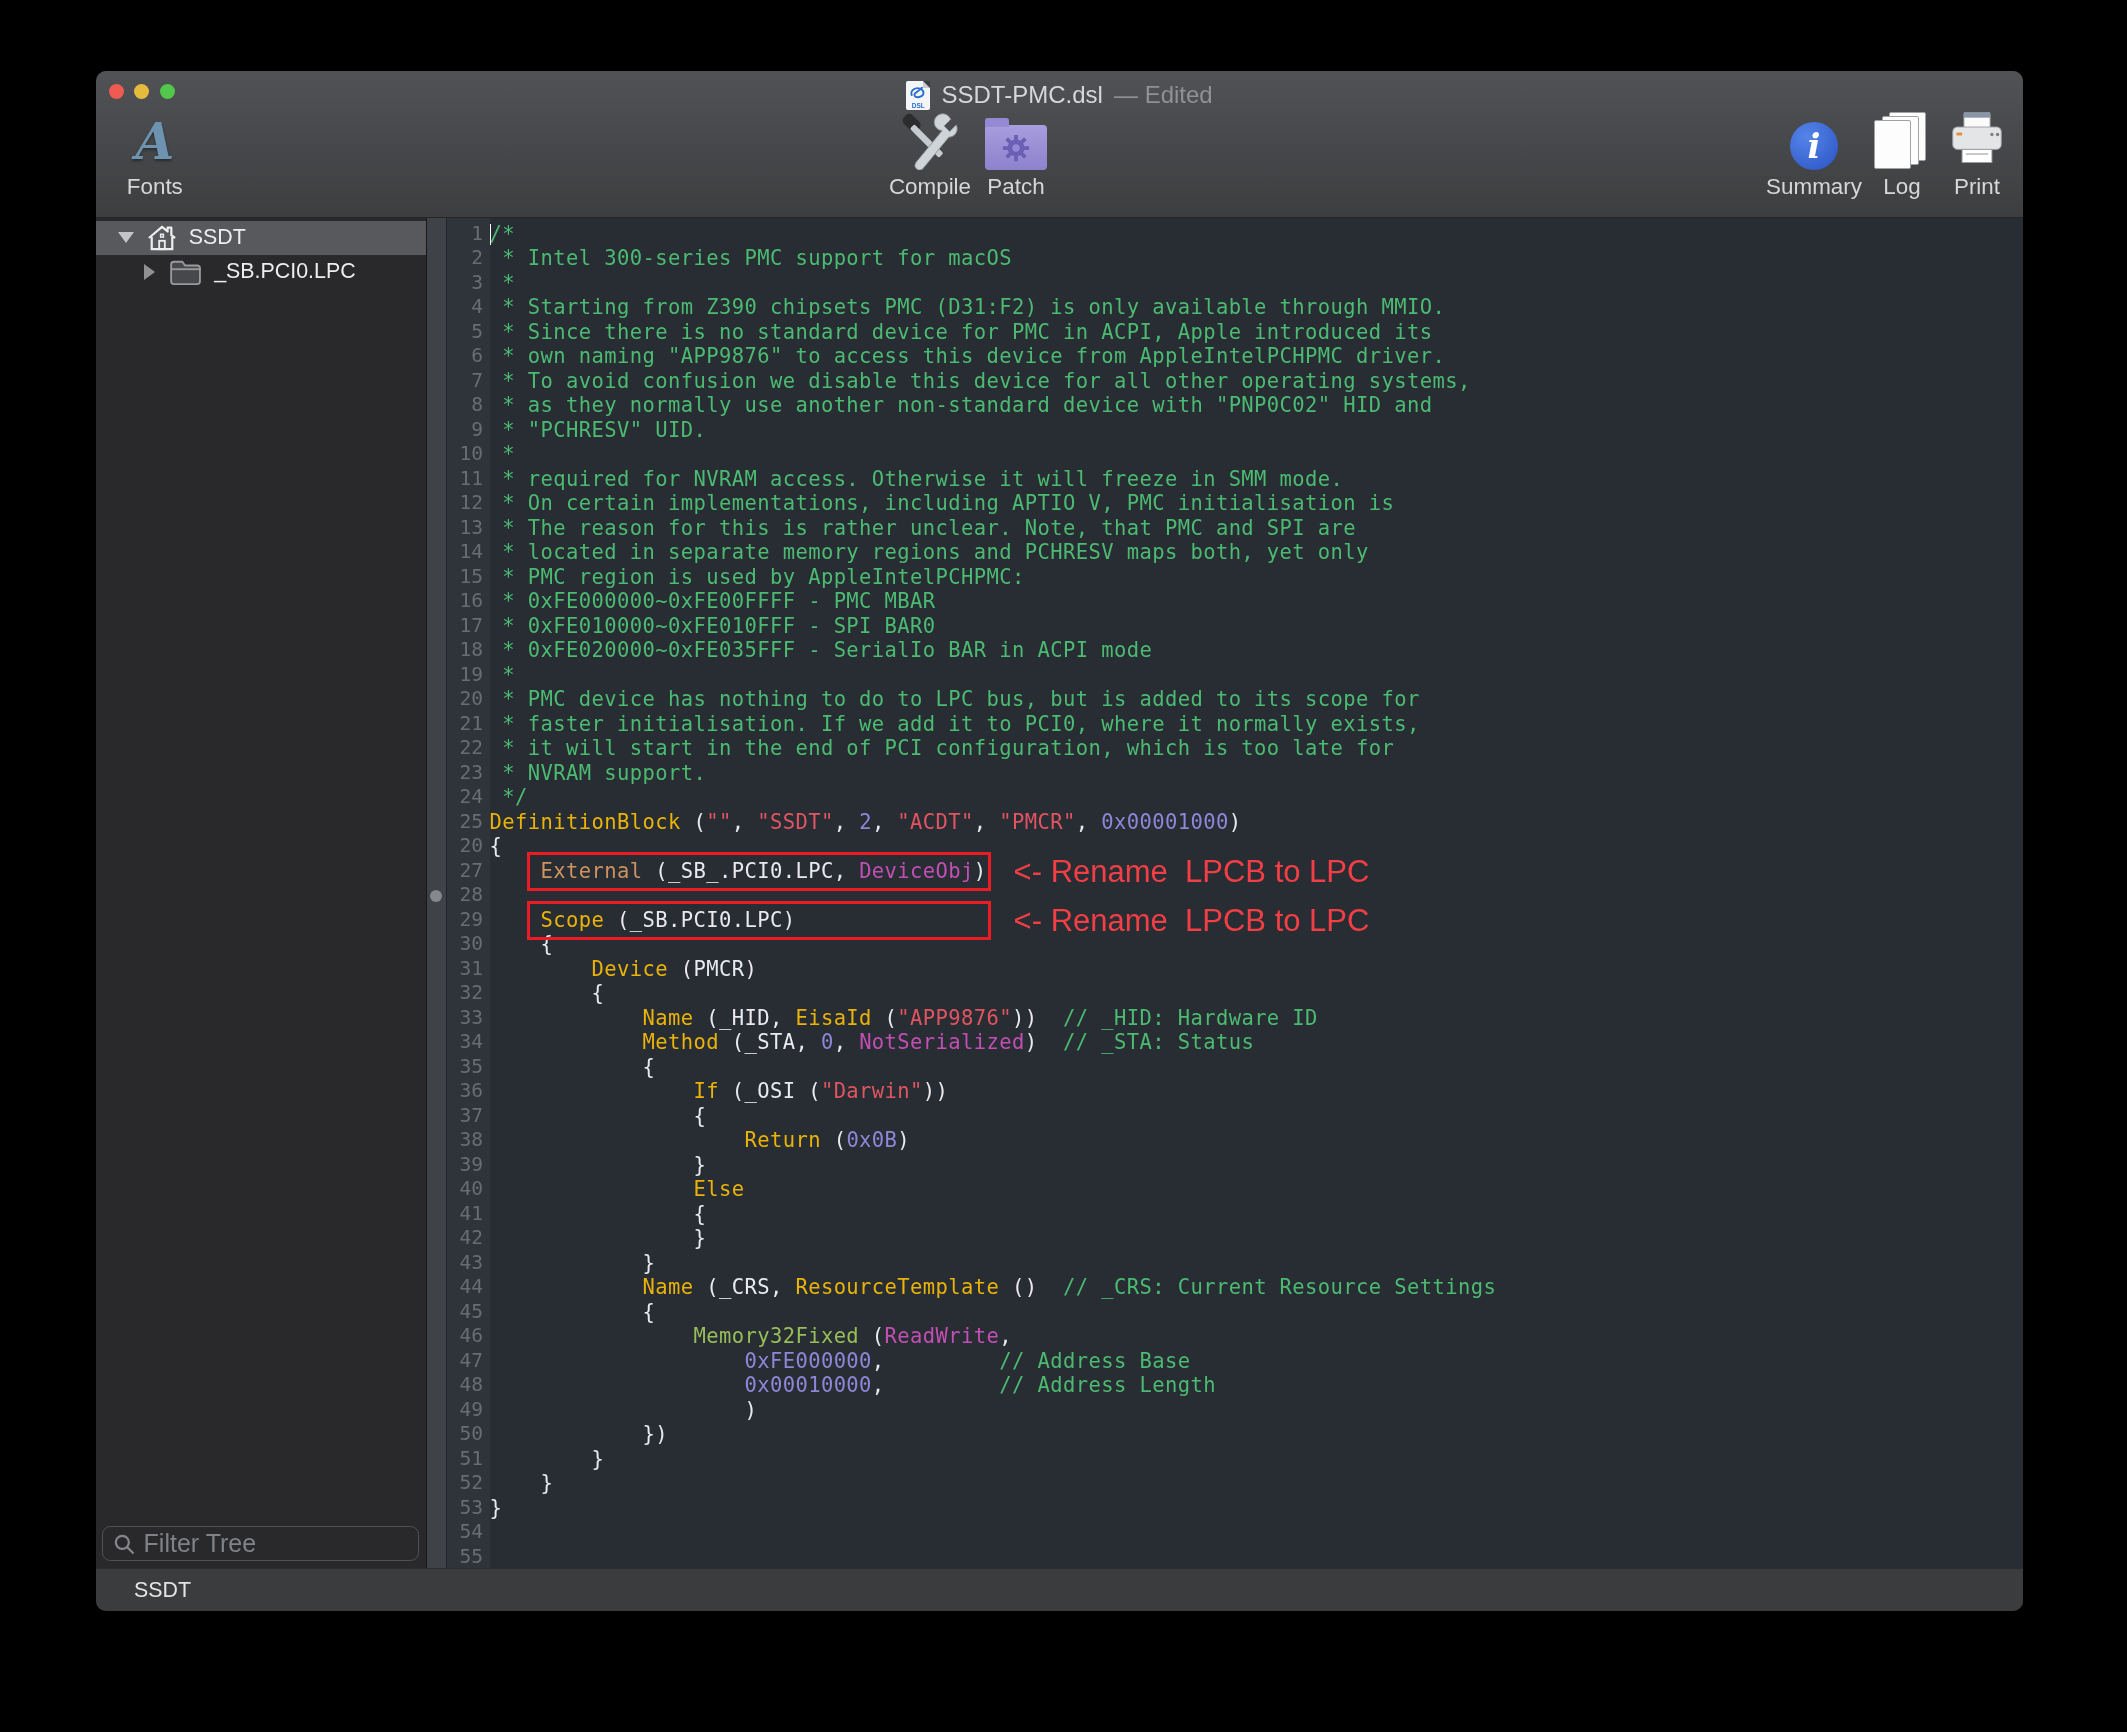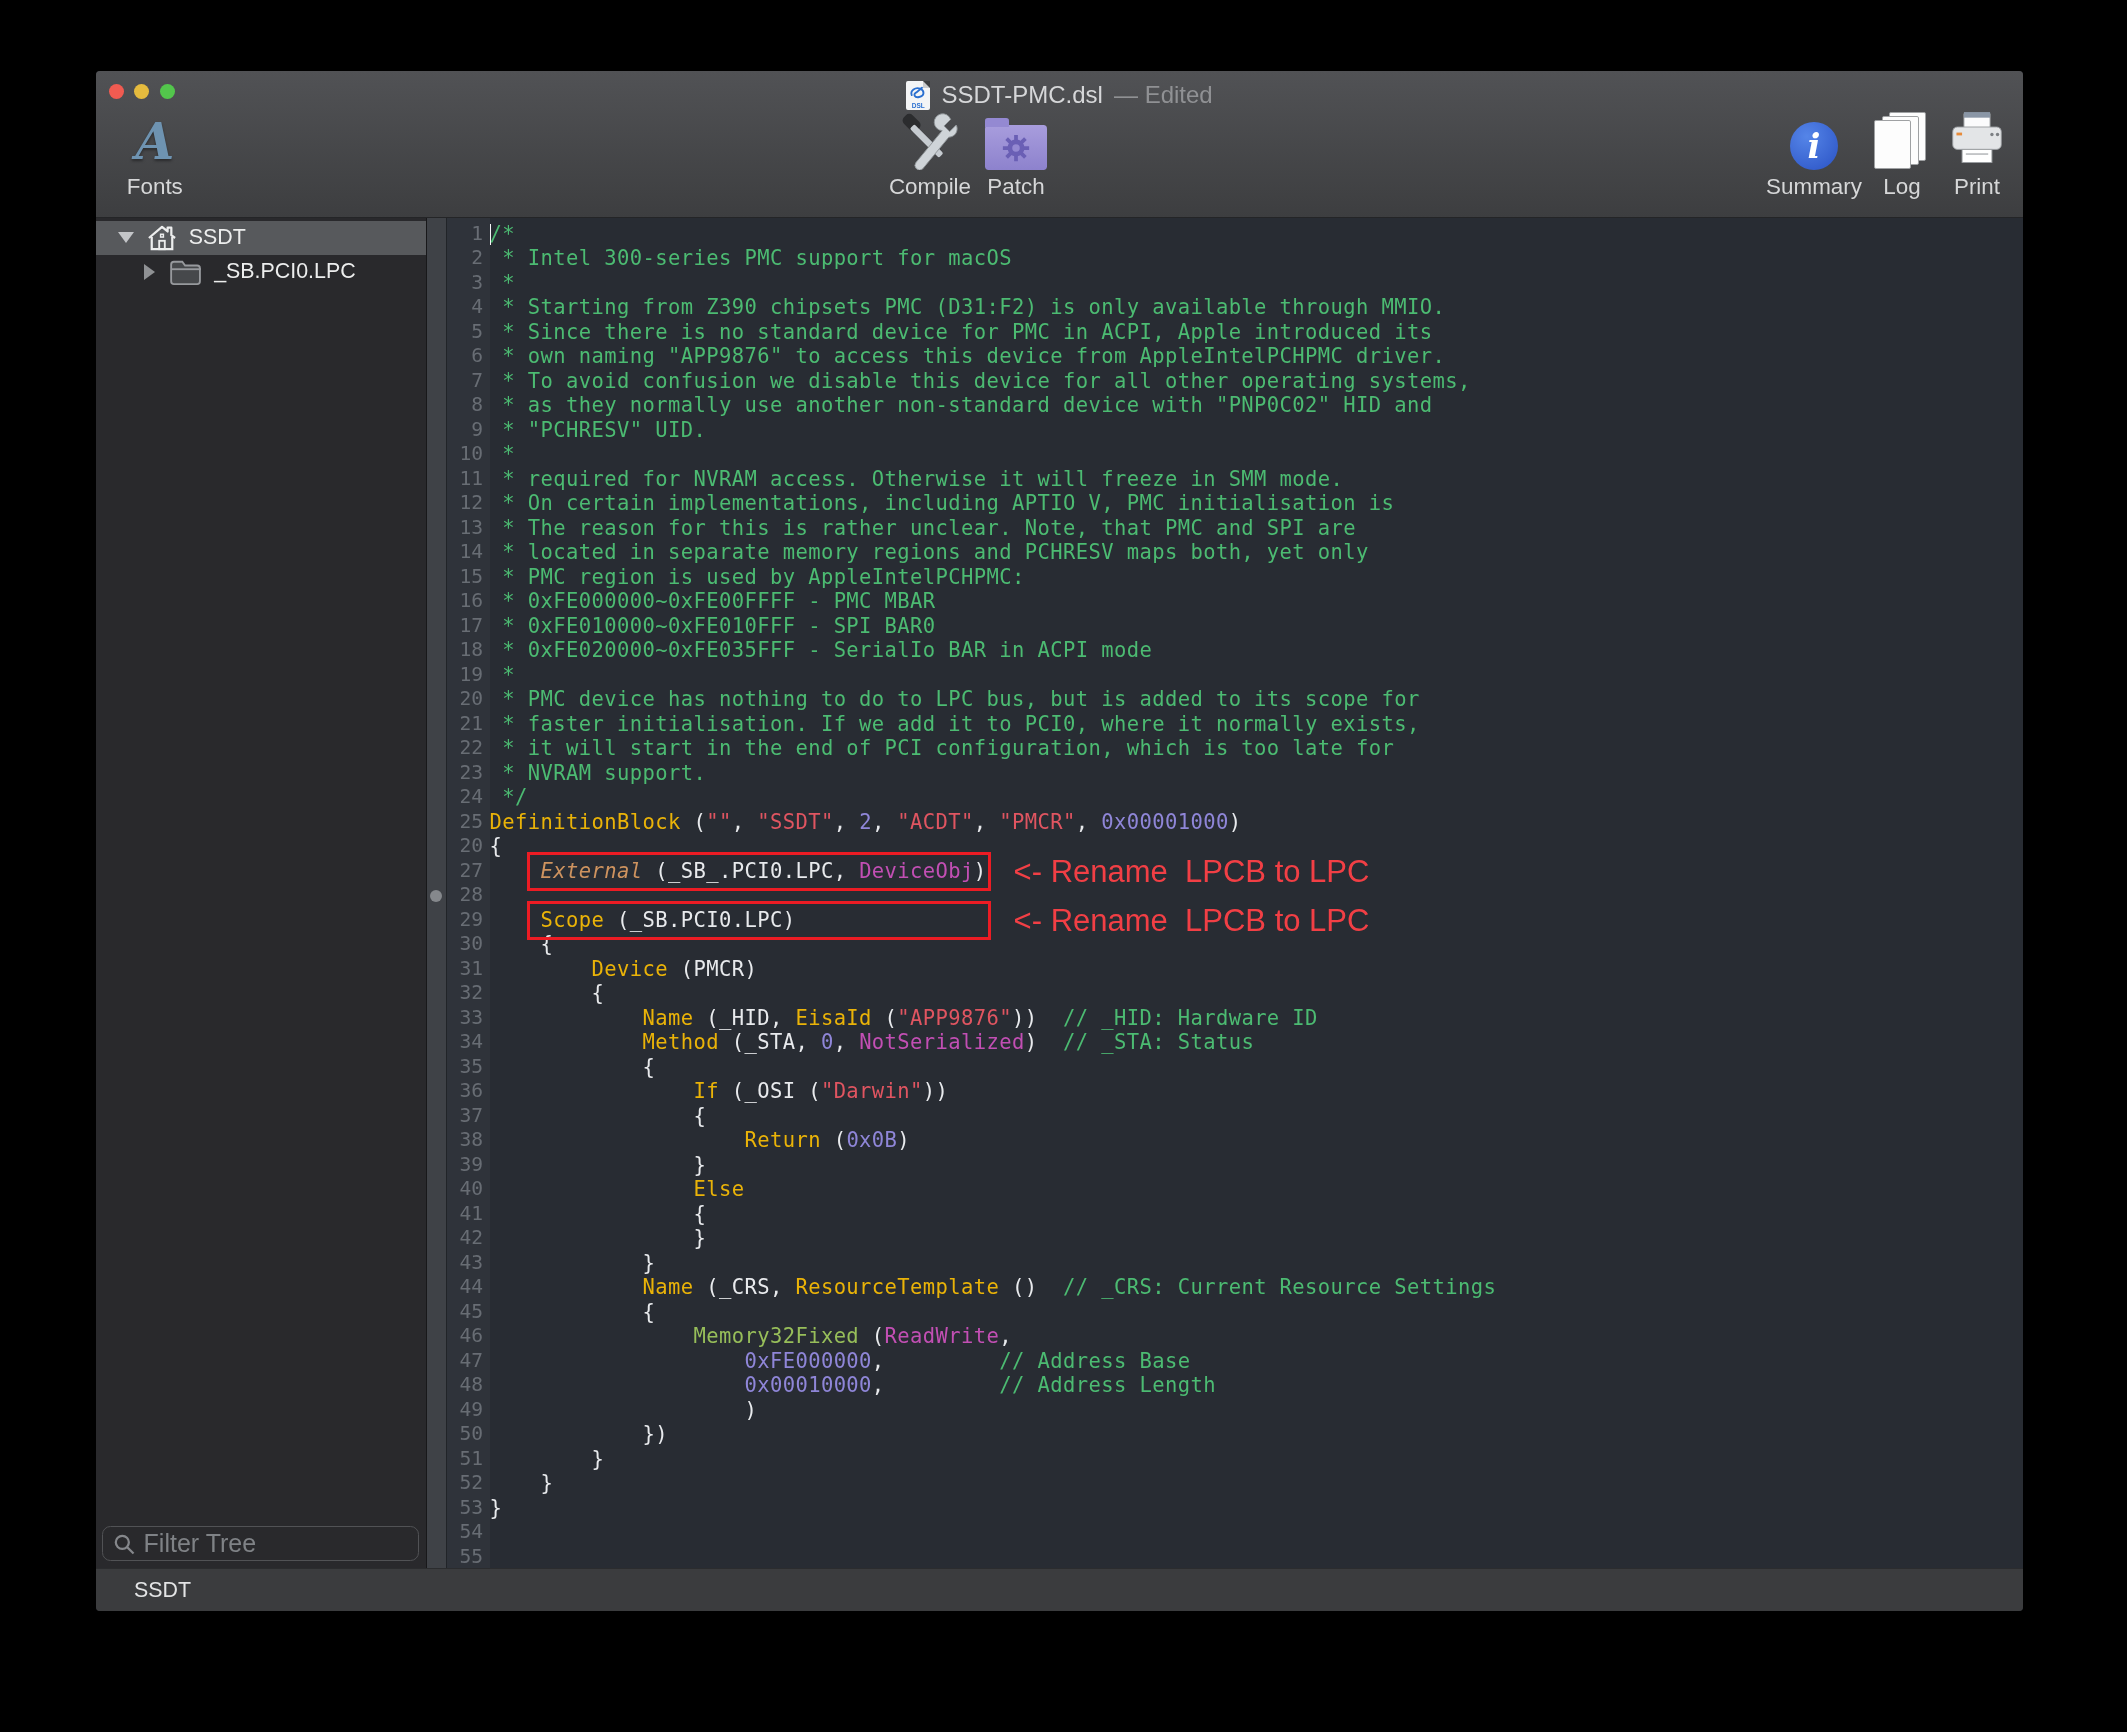--- a/index.html
+++ b/index.html
@@ -1,17 +1,17 @@
 <!DOCTYPE html>
 <html style="font-size:15px"><head>
 <meta charset="utf-8">
 <style>
   html,body{margin:0;padding:0;background:#000;width:2127px;height:1732px;overflow:hidden;
     font-family:"Liberation Sans",sans-serif;}
-  .window{position:absolute;left:96px;top:71px;width:1927px;height:1540px;border-radius:4px;
+  .window{position:absolute;left:96px;top:71px;width:1927px;height:1540px;border-radius:10px;
     overflow:hidden;background:#282c33;display:flex;flex-direction:column;}
   
   .chrome{height:146px;flex:0 0 146px;background:linear-gradient(#515255,#3d3e40);position:relative;
     border-bottom:0.9px solid #242527;}
   .lights{position:absolute;left:13px;top:13px;display:flex;gap:10.3px;}
   .light{width:15px;height:15px;border-radius:50%;}
   .light.red{background:#f05b51;}
   .light.yellow{background:#e5bb3e;}
   .light.green{background:#53c64c;}
   .titlerow{position:absolute;left:0;right:0;top:9.3px;height:30px;display:flex;align-items:center;
@@ -55,21 +55,21 @@
   .tree-label{margin-left:11.2px;}
   .strip{width:18.6px;flex:0 0 18.6px;background:#3f4247;border-right:0.9px solid #212428;position:relative;}
   .strip .dot{position:absolute;left:2.8px;width:12px;height:12px;border-radius:50%;background:#85888c;}
   .gutter{width:43px;flex:0 0 43px;background:#2f333a;padding-top:3.7px;
     font-family:"DejaVu Sans Mono",monospace;font-size:19.6px;color:#686d74;text-align:right;}
   .gutter .ln{height:24.5px;line-height:24.5px;padding-right:6.5px;}
   .codearea{flex:1;position:relative;background:#282c33;padding-top:3.7px;overflow:hidden;}
   .code-line{height:24.5px;line-height:24.5px;white-space:pre;
     font-family:"DejaVu Sans Mono",monospace;font-size:20.5px;letter-spacing:0.4px;color:#e8eaed;}
   .tk-c{color:#4cbb72;} .tk-k{color:#eab308;} .tk-s{color:#e05561;} .tk-n{color:#8f86d8;}
-  .tk-m{color:#c24fb4;} .tk-e{color:#ce935f;font-style:italic;} .tk-p{color:#e8eaed;} .tk-g{color:#97be5a;}
+  .tk-m{color:#c24fb4;} .tk-e{color:#ce935f;} .tk-p{color:#e8eaed;} .tk-g{color:#97be5a;}
   .caret{position:absolute;left:0;top:5.6px;width:1.9px;height:21.4px;background:#f5f6f7;}
   .redbox{position:absolute;left:37px;width:464px;height:39px;border:3.7px solid #ec1c24;
     box-sizing:border-box;}
   .redann{position:absolute;left:524px;height:39px;display:flex;align-items:center;
     font-size:31px;color:#f23f45;white-space:pre;}
   
   .filterwrap{position:absolute;left:5.6px;right:7.5px;bottom:7.5px;height:35px;}
   .filterwrap input{width:100%;height:100%;box-sizing:border-box;background:#29292c;
     border:1.9px solid #515255;border-radius:8.4px;color:#dcdcde;font-size:25px;padding:0 9.3px 0 41px;
     outline:none;font-family:"Liberation Sans",sans-serif;}

